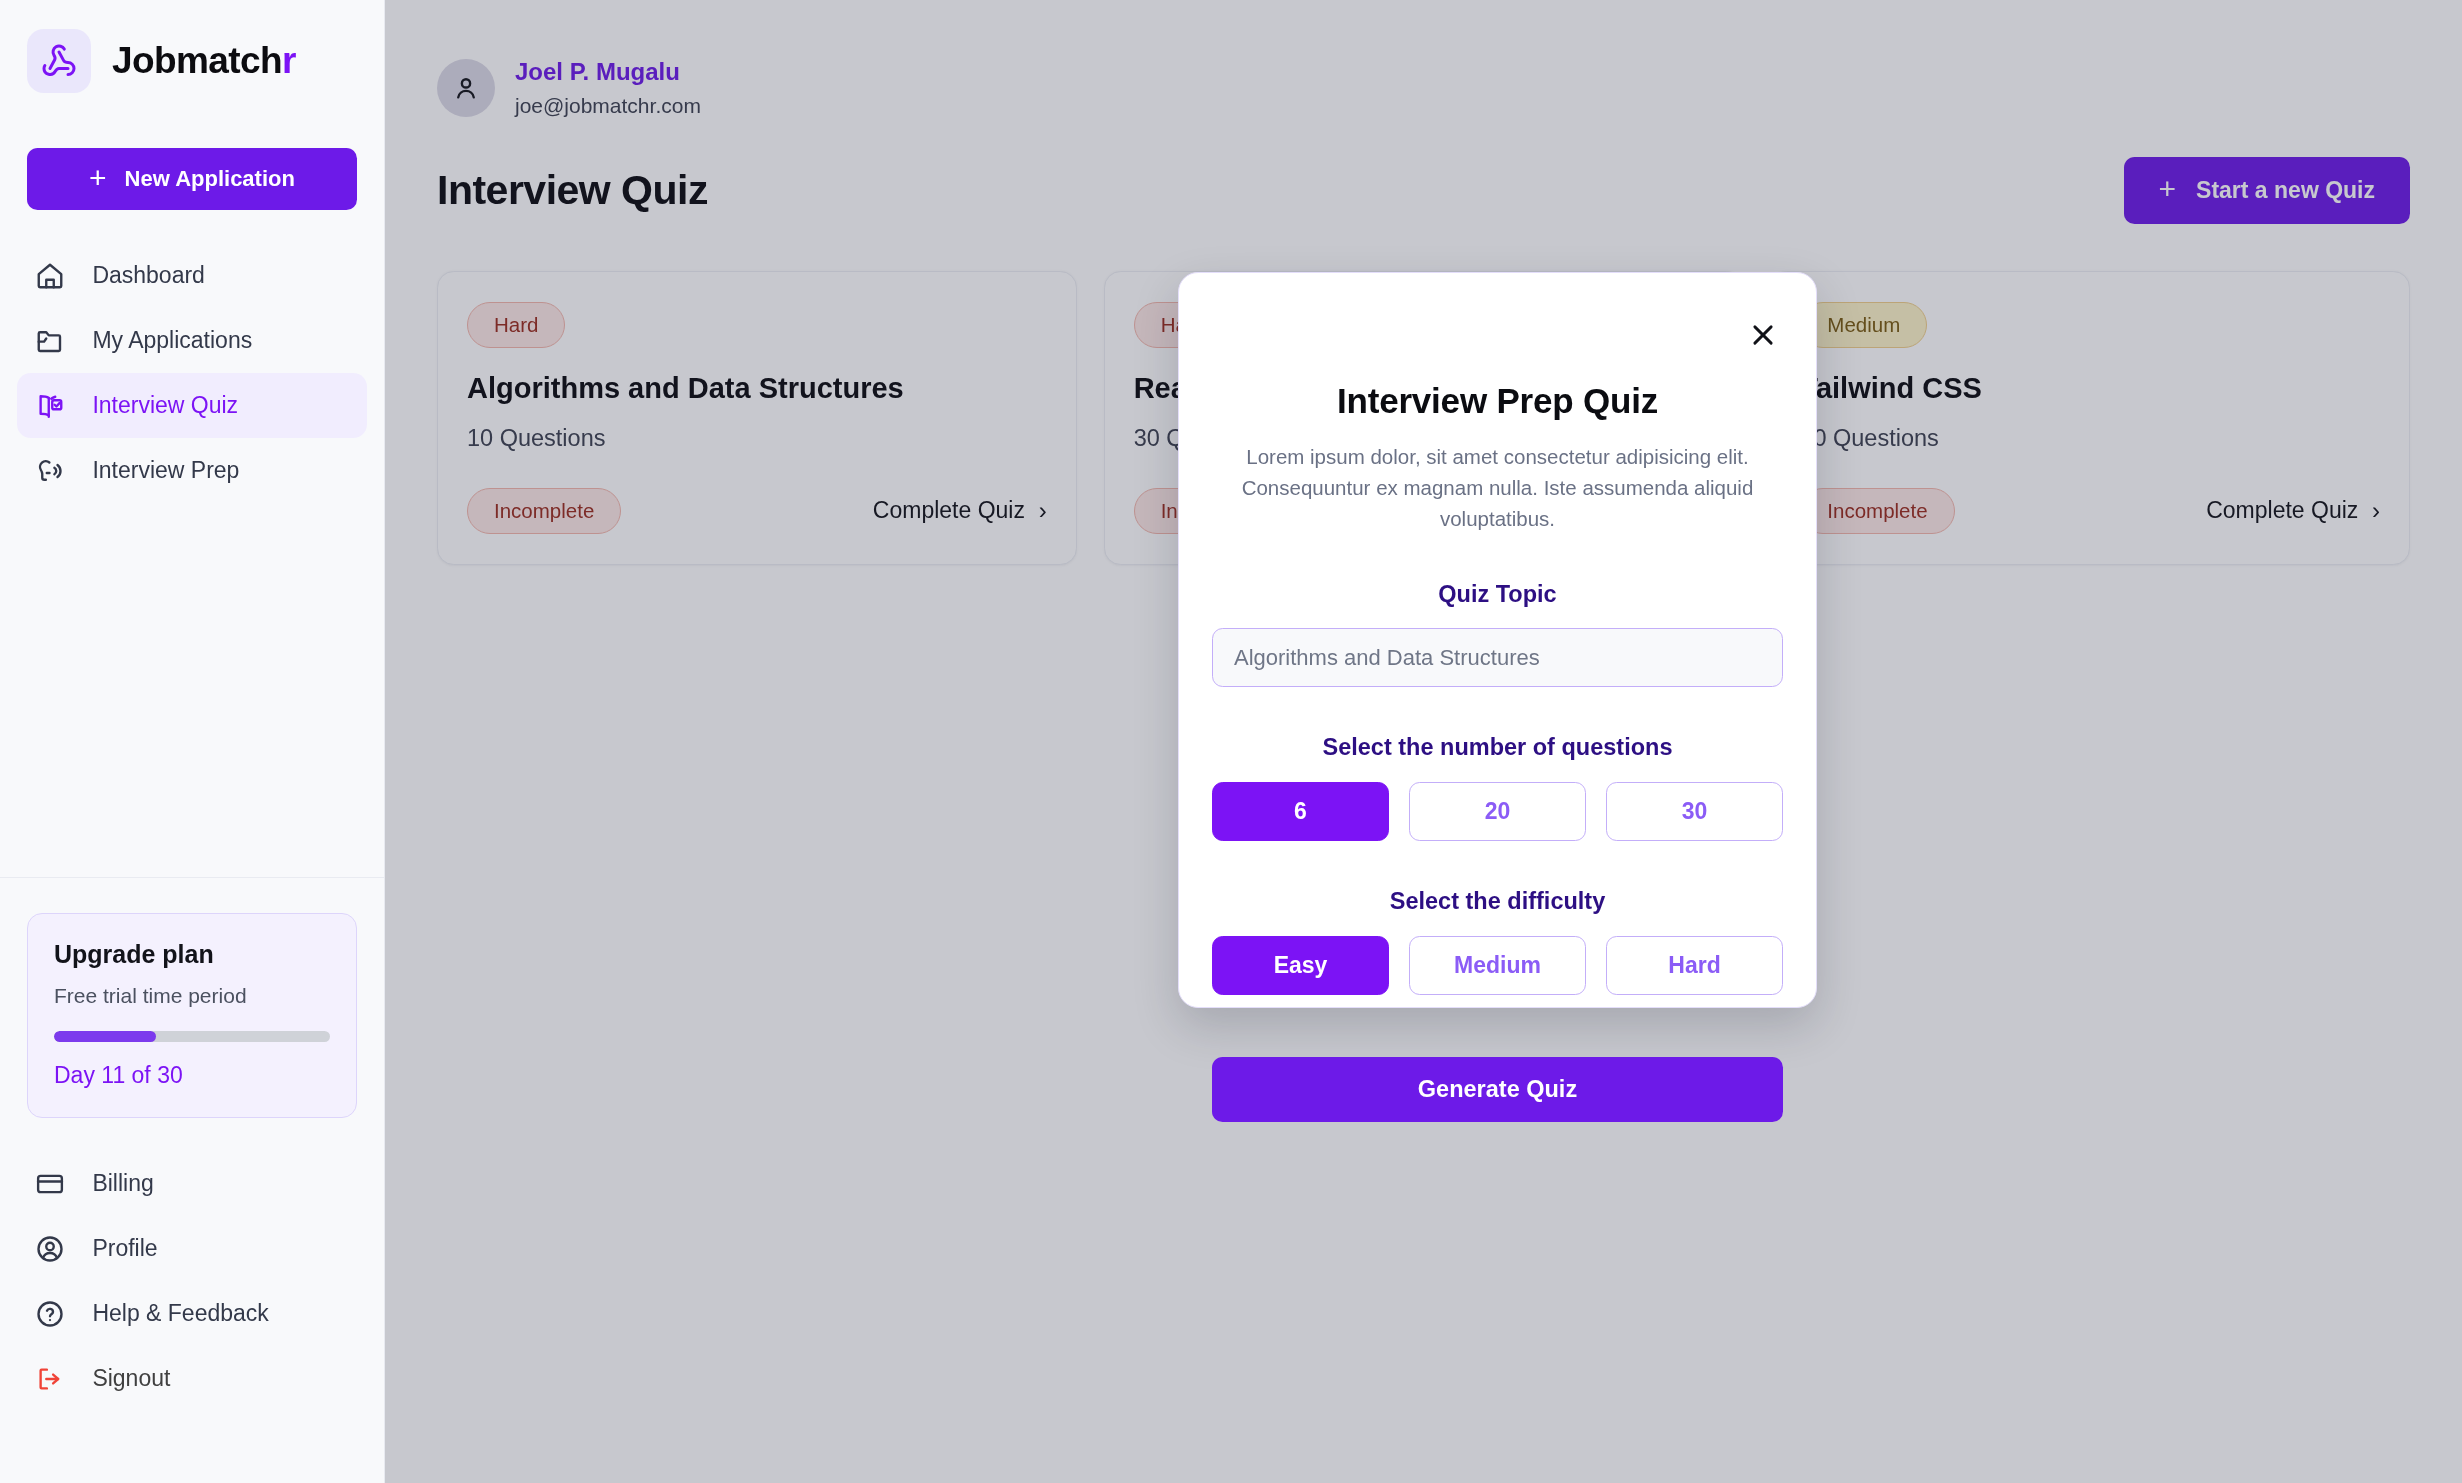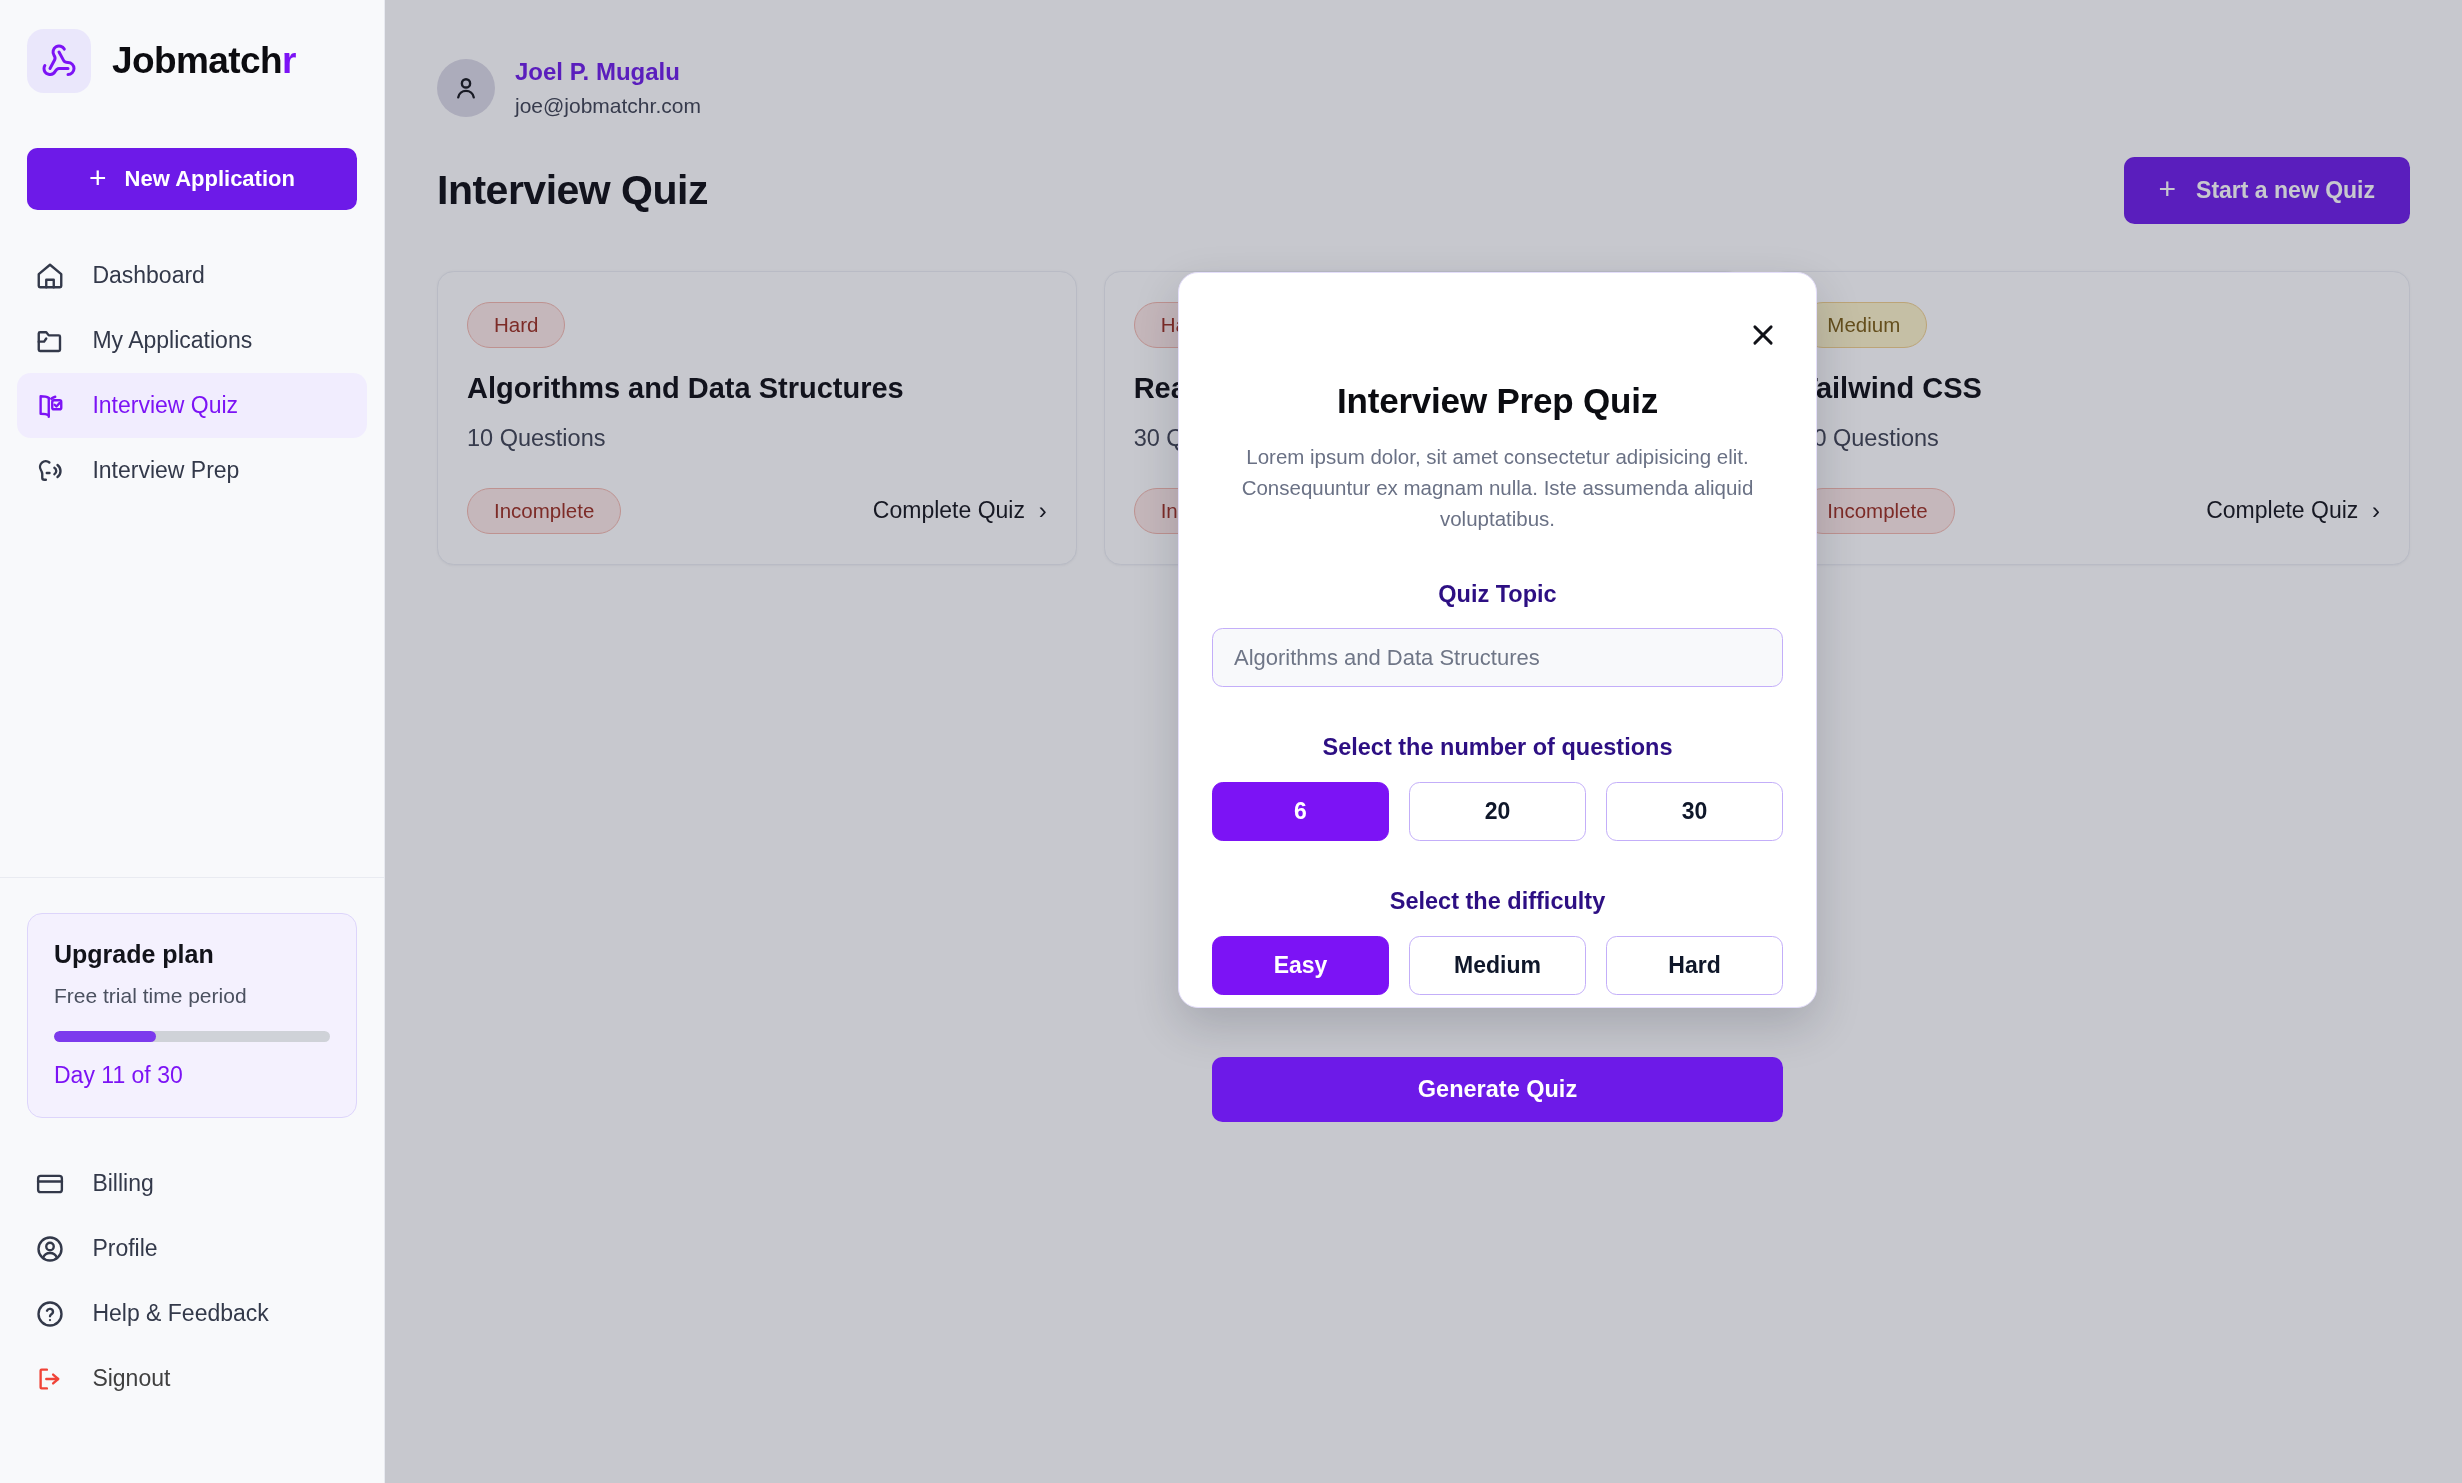--- a/index.html
+++ b/index.html
@@ -181,21 +181,21 @@
     font-size: 22px; color: #20232d;
     font-family: "Liberation Sans", sans-serif;
     outline: none;
   }
   .topic-input::placeholder { color: #6f7687; }
 
   .choice-row { display: flex; gap: 20px; margin-top: 21px; }
   .choice {
     flex: 1 1 0; height: 59px;
     border-radius: 10.6px; border: 1.5px solid #c3aef9;
-    background: #ffffff; color: #0f172a;
+    background: #ffffff; color: #8b5cf6;
     font-size: 23px; font-weight: 600;
     font-family: "Liberation Sans", sans-serif;
     display: flex; align-items: center; justify-content: center;
     cursor: pointer;
   }
   .choice.selected { background: #7c13f5; border-color: #7c13f5; color: #ffffff; font-weight: 700; }
 
   .generate-btn {
     width: 100%; height: 65px; margin-top: 62px;
     background: #6d1ae8; border: none; border-radius: 10.6px;

